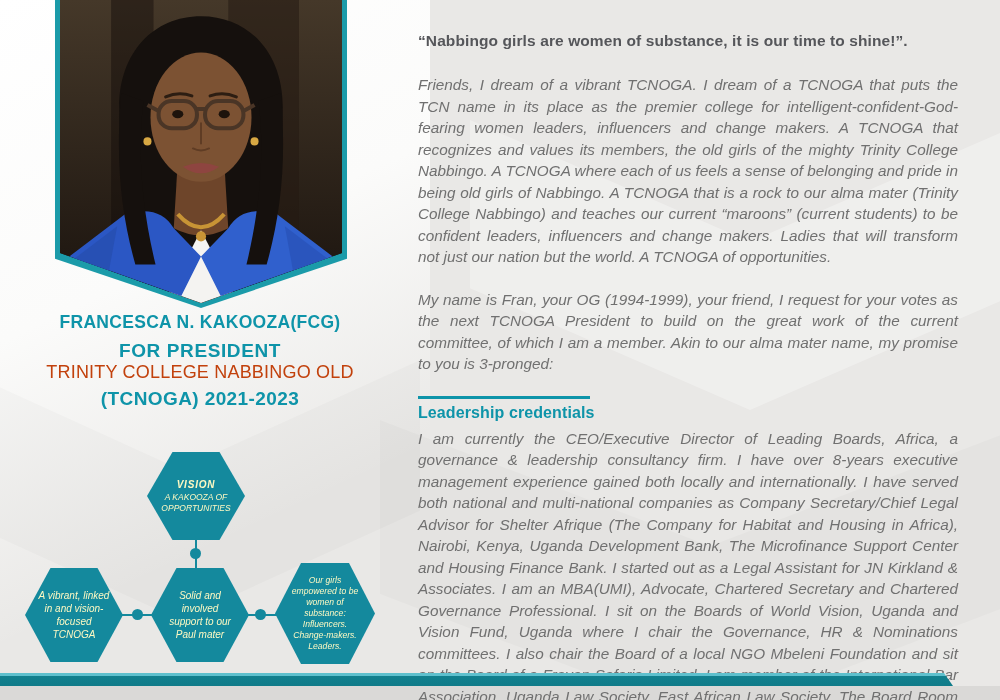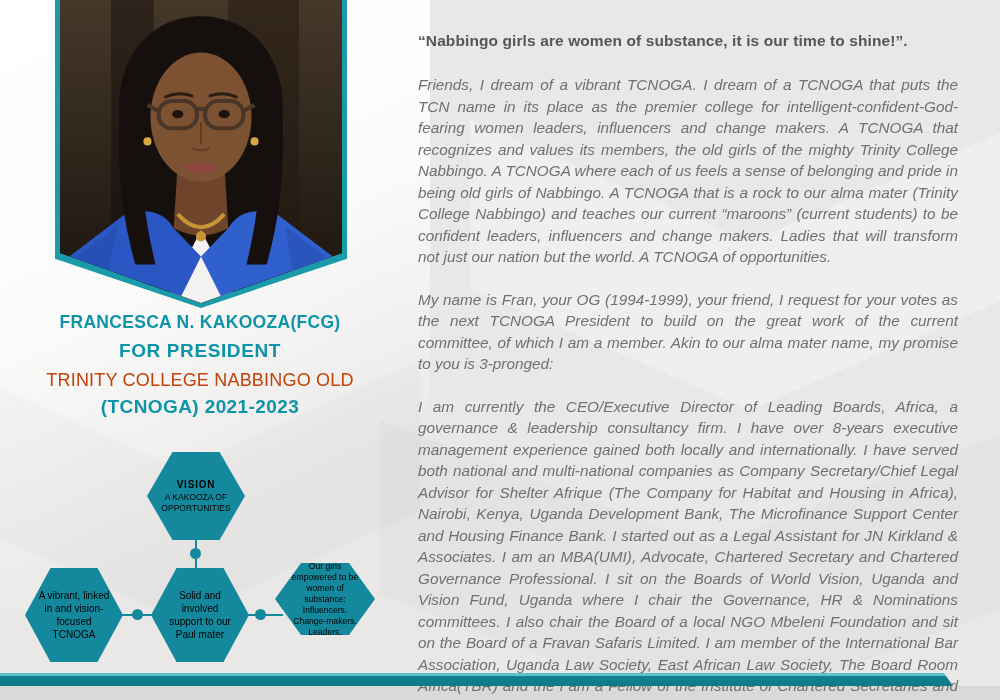--- a/index.html
+++ b/index.html
@@ -22,35 +22,35 @@
   .photo-frame{left:55px;top:0;width:292px;height:308px;z-index:2;
     background:#1b9ba9;
     clip-path:polygon(0 0,100% 0,100% 84%,50% 100%,0 84%);}
   .photo-inner{position:absolute;left:5px;top:0;width:282px;height:303px;
     clip-path:polygon(0 0,100% 0,100% 83.5%,50% 100%,0 83.5%);background:#1a130e;}
   .photo-inner svg{display:block;width:100%;height:100%;}
 
   
   .name-block{left:28px;top:312px;width:344px;text-align:center;z-index:2;color:#0e94a9;}
   .name-line1{font-size:17.5px;font-weight:bold;letter-spacing:.3px;margin-bottom:7px;}
-  .name-line2{font-size:19px;font-weight:bold;letter-spacing:.6px;margin-bottom:8px;}
+  .name-line2{font-size:19px;font-weight:bold;letter-spacing:.6px;margin-bottom:0;}
   .name-line3,.name-line4{font-size:18px;font-weight:normal;color:#c2410c;letter-spacing:.2px;margin-bottom:5px;}
   .name-line5{font-size:19px;font-weight:bold;letter-spacing:.4px;margin-top:2px;}
 
   
-  .hex{position:absolute;z-index:2;background:#14899d;color:#000000;
+  .hex{position:absolute;z-index:2;background:#14899d;color:#fef9c3;
     clip-path:polygon(0% 50%,26% 0%,74% 0%,100% 50%,74% 100%,26% 100%);
     display:flex;flex-direction:column;align-items:center;justify-content:center;
-    text-align:center;box-sizing:border-box;padding:6px 13px;}
+    text-align:center;box-sizing:border-box;padding:6px 13px;font-style:italic;}
   .hex-vision{left:147px;top:452px;width:98px;height:88px;}
   .hex-vision .hex-title{font-size:10px;font-weight:bold;letter-spacing:.8px;margin-bottom:2px;}
   .hex-vision .hex-sub{font-size:8.5px;line-height:1.25;}
   .hex-p1{left:25px;top:568px;width:98px;height:94px;font-size:10px;line-height:1.3;}
   .hex-p2{left:151px;top:568px;width:98px;height:94px;font-size:10px;line-height:1.3;}
-  .hex-p3{left:275px;top:563px;width:100px;height:72px;font-size:8.6px;line-height:1.28;padding:2px 15px;}
+  .hex-p3{left:275px;top:563px;width:100px;height:101px;font-size:8.6px;line-height:1.28;padding:2px 15px;}
   .conn-line{position:absolute;background:#14899d;z-index:1;}
   .conn-dot{position:absolute;width:11px;height:11px;border-radius:50%;background:#14899d;z-index:3;}
   .vline{left:195px;top:538px;width:2px;height:32px;}
   .vdot{left:190px;top:548px;}
   .hline1{left:118px;top:614px;width:40px;height:2px;}
   .hdot1{left:132px;top:609px;}
   .hline2{left:243px;top:614px;width:40px;height:2px;}
   .hdot2{left:255px;top:609px;}
 
   
@@ -153,17 +153,21 @@
   <span>Solid and involved support to our Paul mater</span>
 </div>
 <div class="hex hex-p3">
   <span>Our girls empowered to be women of substance: Influencers. Change-makers. Leaders.</span>
 </div>
 
 <div class="abs content">
   <p class="quote">“Nabbingo girls are women of substance, it is our time to shine!”.</p>
   <p class="para">Friends, I dream of a vibrant TCNOGA. I dream of a TCNOGA that puts the TCN name in its place as the premier college for intelligent-confident-God-fearing women leaders, influencers and change makers. A TCNOGA that recognizes and values its members, the old girls of the mighty Trinity College Nabbingo. A TCNOGA where each of us feels a sense of belonging and pride in being old girls of Nabbingo. A TCNOGA that is a rock to our alma mater (Trinity College Nabbingo) and teaches our current “maroons” (current students) to be confident leaders, influencers and change makers. Ladies that will transform not just our nation but the world. A TCNOGA of opportunities.</p>
   <p class="para">My name is Fran, your OG (1994-1999), your friend, I request for your votes as the next TCNOGA President to build on the great work of the current committee, of which I am a member. Akin to our alma mater name, my promise to you is 3-pronged:</p>
+  <div class="heading-wrap">
+    <div class="heading-overline"></div>
+    <h2 class="section-heading">Leadership credentials</h2>
+  </div>
   <p class="para para-last">I am currently the CEO/Executive Director of Leading Boards, Africa, a governance &amp; leadership consultancy firm. I have over 8-years executive management experience gained both locally and internationally. I have served both national and multi-national companies as Company Secretary/Chief Legal Advisor for Shelter Afrique (The Company for Habitat and Housing in Africa), Nairobi, Kenya, Uganda Development Bank, The Microfinance Support Center and Housing Finance Bank. I started out as a Legal Assistant for JN Kirkland &amp; Associates. I am an MBA(UMI), Advocate, Chartered Secretary and Chartered Governance Professional. I sit on the Boards of World Vision, Uganda and Vision Fund, Uganda where I chair the Governance, HR &amp; Nominations committees. I also chair the Board of a local NGO Mbeleni Foundation and sit on the Board of a Fravan Safaris Limited. I am member of the International Bar Association, Uganda Law Society, East African Law Society, The Board Room Africa(TBR) and the I am a Fellow of the Institute of Chartered Secretaries and Administrators (ICSA, UK).I continue to serve my church as Chairperson of Women’s Guild for St. Peter &amp; Paul, Seguku-Katale, Lweza Parish(4 years-to date).</p>
 </div>
 
 <div class="abs footer-strip"></div>
 <div class="abs footer-bar"></div>
 
 </body></html>

